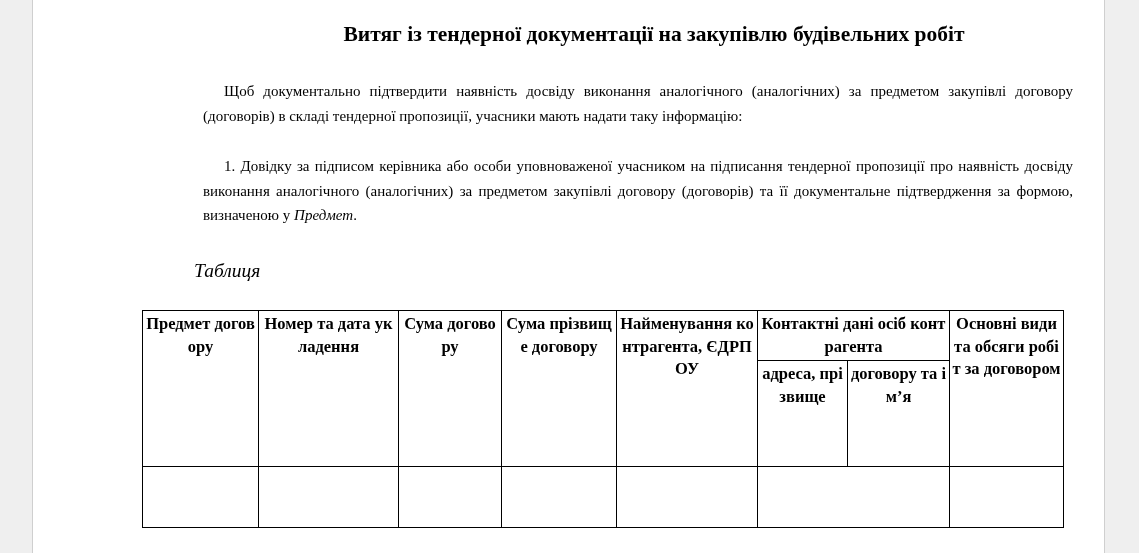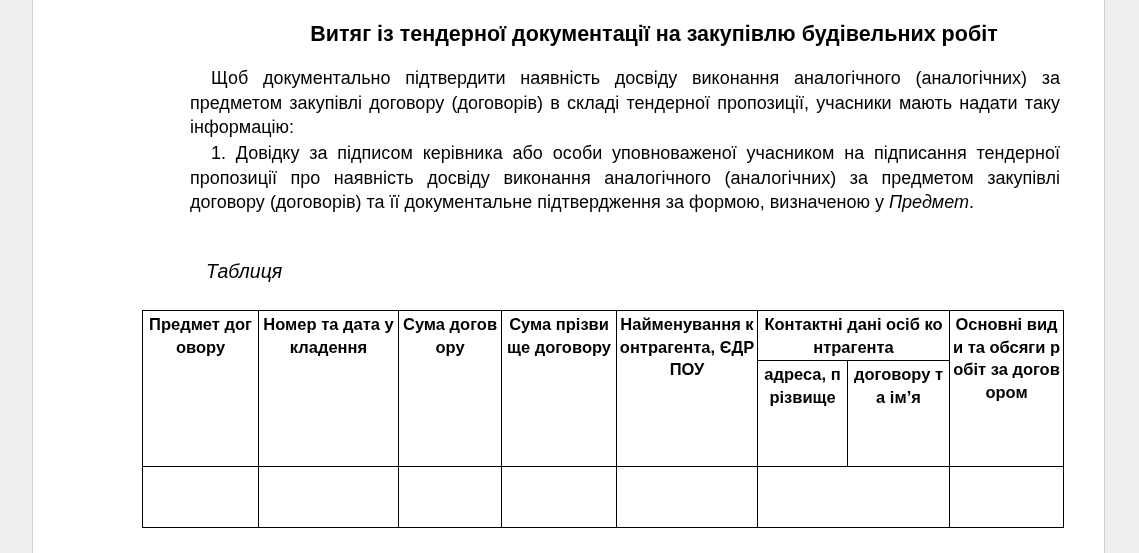--- a/index.html
+++ b/index.html
@@ -12,51 +12,51 @@
     }
     .page {
       position: absolute;
       left: 32px;
       top: 0;
       width: 1071px;
       height: 553px;
       background: #ffffff;
       border-left: 1px solid #cfcfcf;
       border-right: 1px solid #cfcfcf;
-      font-family: Liberation Sans, sans-serif;
+      font-family: Liberation Serif, serif;
       color: #000;
     }
     .title {
       position: absolute;
       left: 0;
       top: 20px;
       width: 1076px;
       text-align: center;
       padding-left: 166px;
       box-sizing: border-box;
       font-weight: bold;
       font-size: 21.5px;
       line-height: 28px;
       margin: 0;
     }
     .para {
       position: absolute;
       left: 153px;
       width: 870px;
-      font-size: 18px;
+      font-size: 15px;
       line-height: 24.5px;
       text-align: justify;
-      margin: 4px;
+      margin: 17px;
     }
     .para .indent { display: inline-block; width: 21px; }
     .p1 { top: 62px; }
     .p2 { top: 137px; }
     .caption {
       position: absolute;
-      left: 173px;
+      left: 161px;
       top: 260px;
       font-size: 19.5px;
       font-style: italic;
       margin: 0;
     }
     table.tender {
       position: absolute;
       left: 109px;
       top: 310px;
       border-collapse: collapse;

